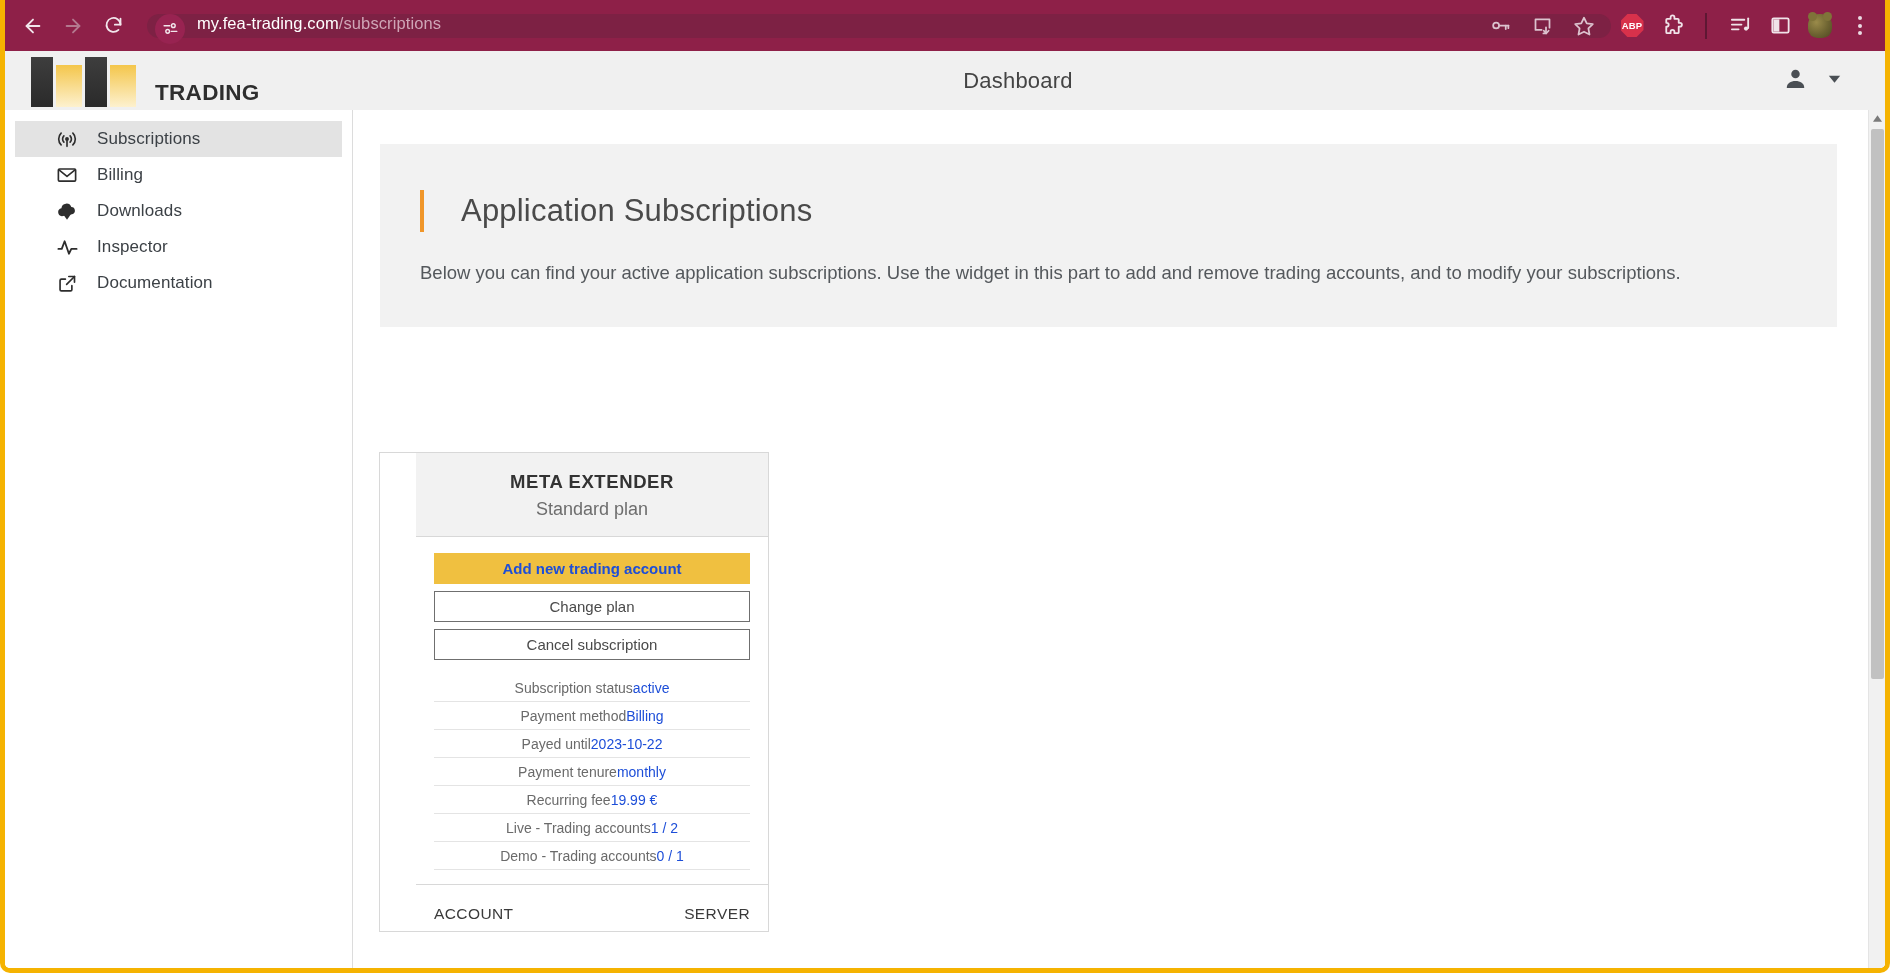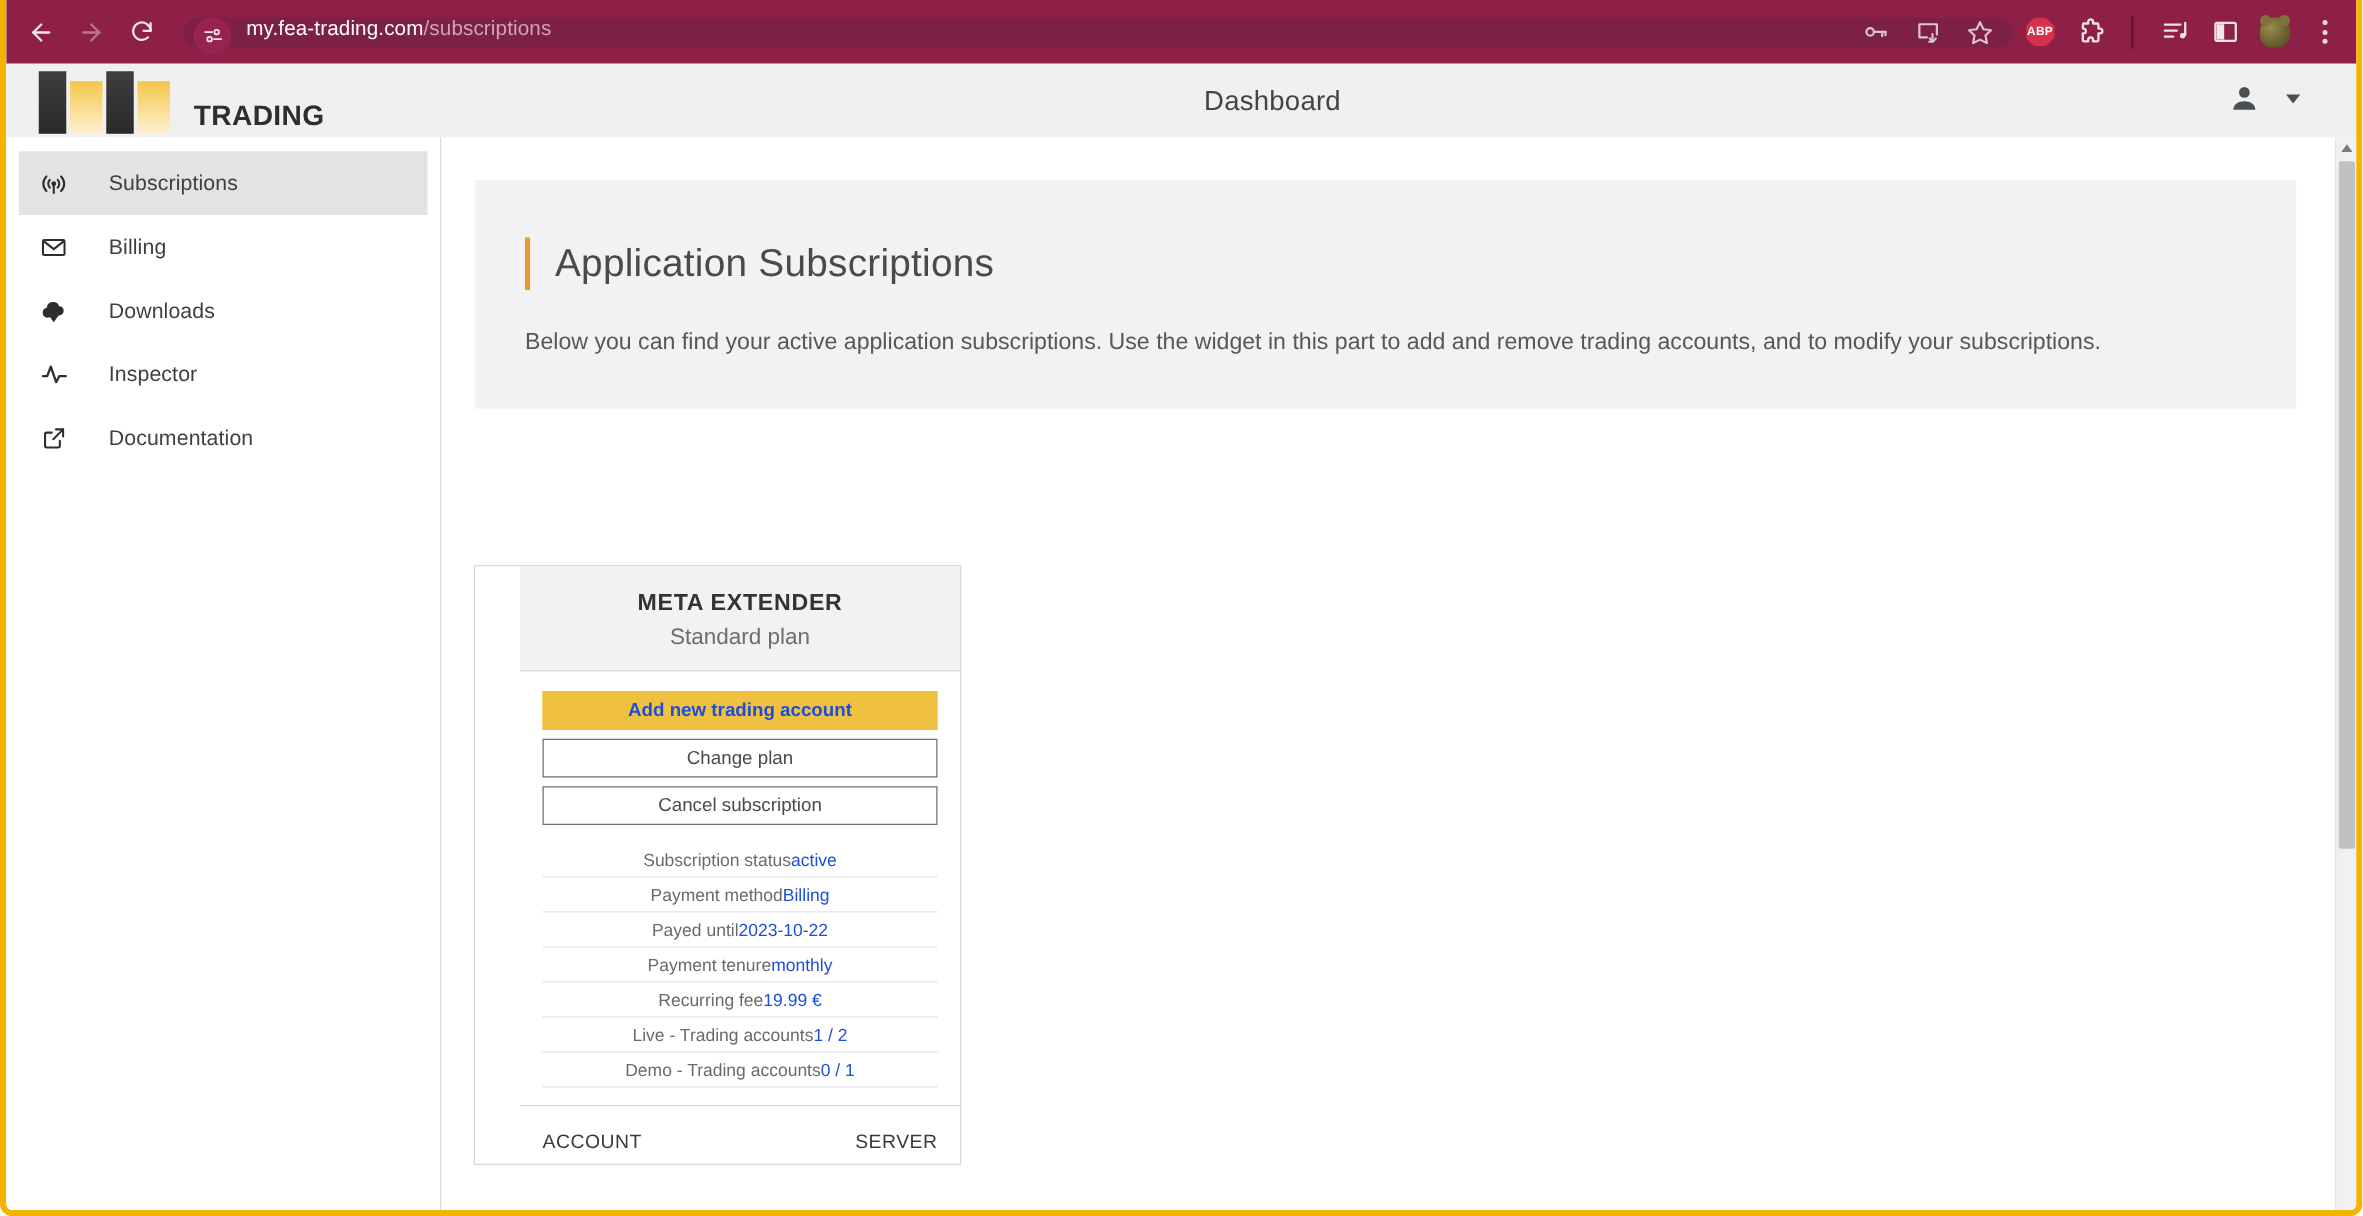--- a/index.html
+++ b/index.html
@@ -175,24 +175,24 @@
     position: absolute;
     top: 59px; left: 0; bottom: 0;
     width: 348px;
     background: #ffffff;
     border-right: 1px solid #dcdcdc;
     padding-top: 11px;
   }
   .side-item {
     display: flex;
     align-items: center;
-    height: 51px;
+    height: 36px;
     margin: 0 10px;
-    padding-left: 16px;
-    gap: 32px;
+    padding-left: 40px;
+    gap: 18px;
   }
   .side-item.active { background: #e3e3e3; }
   .side-item .s-ico {
     width: 24px; height: 24px;
     display: flex; align-items: center; justify-content: center;
     flex: 0 0 auto;
   }
   .side-item .s-label {
     font-size: 17px;
     color: #3c4146;
@@ -208,21 +208,21 @@
   }
 
   #intro-card {
     margin: 34px 48px 0 26px;
     background: #f2f2f2;
     padding: 46px 40px 40px 40px;
   }
   #intro-title-wrap {
     display: flex;
     align-items: center;
-    gap: 20px;
+    gap: 37px;
   }
   #intro-accent {
     width: 4px;
     height: 42px;
     background: #f0962a;
     flex: 0 0 auto;
   }
   #intro-title {
     font-size: 31px;
     color: #4a4a4a;

